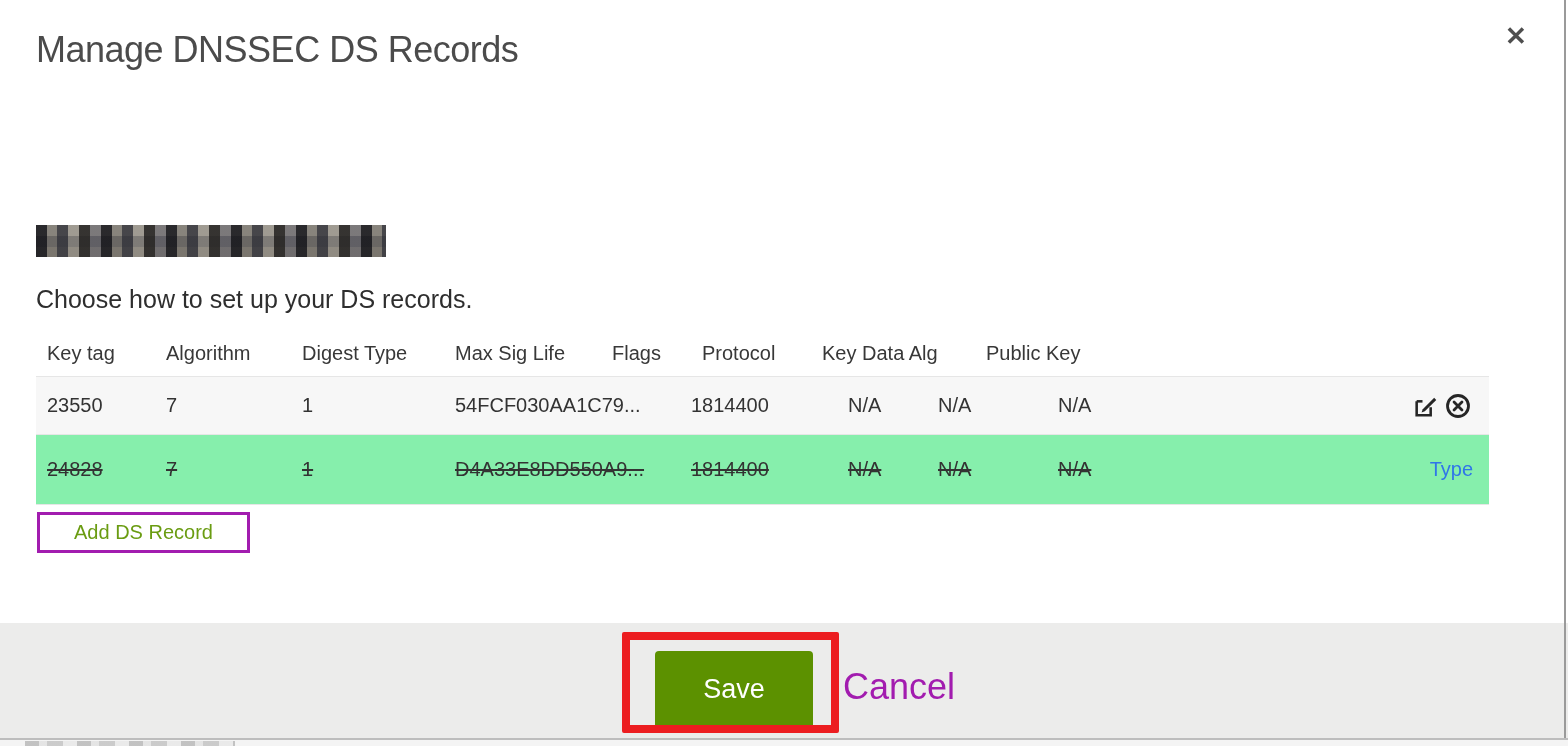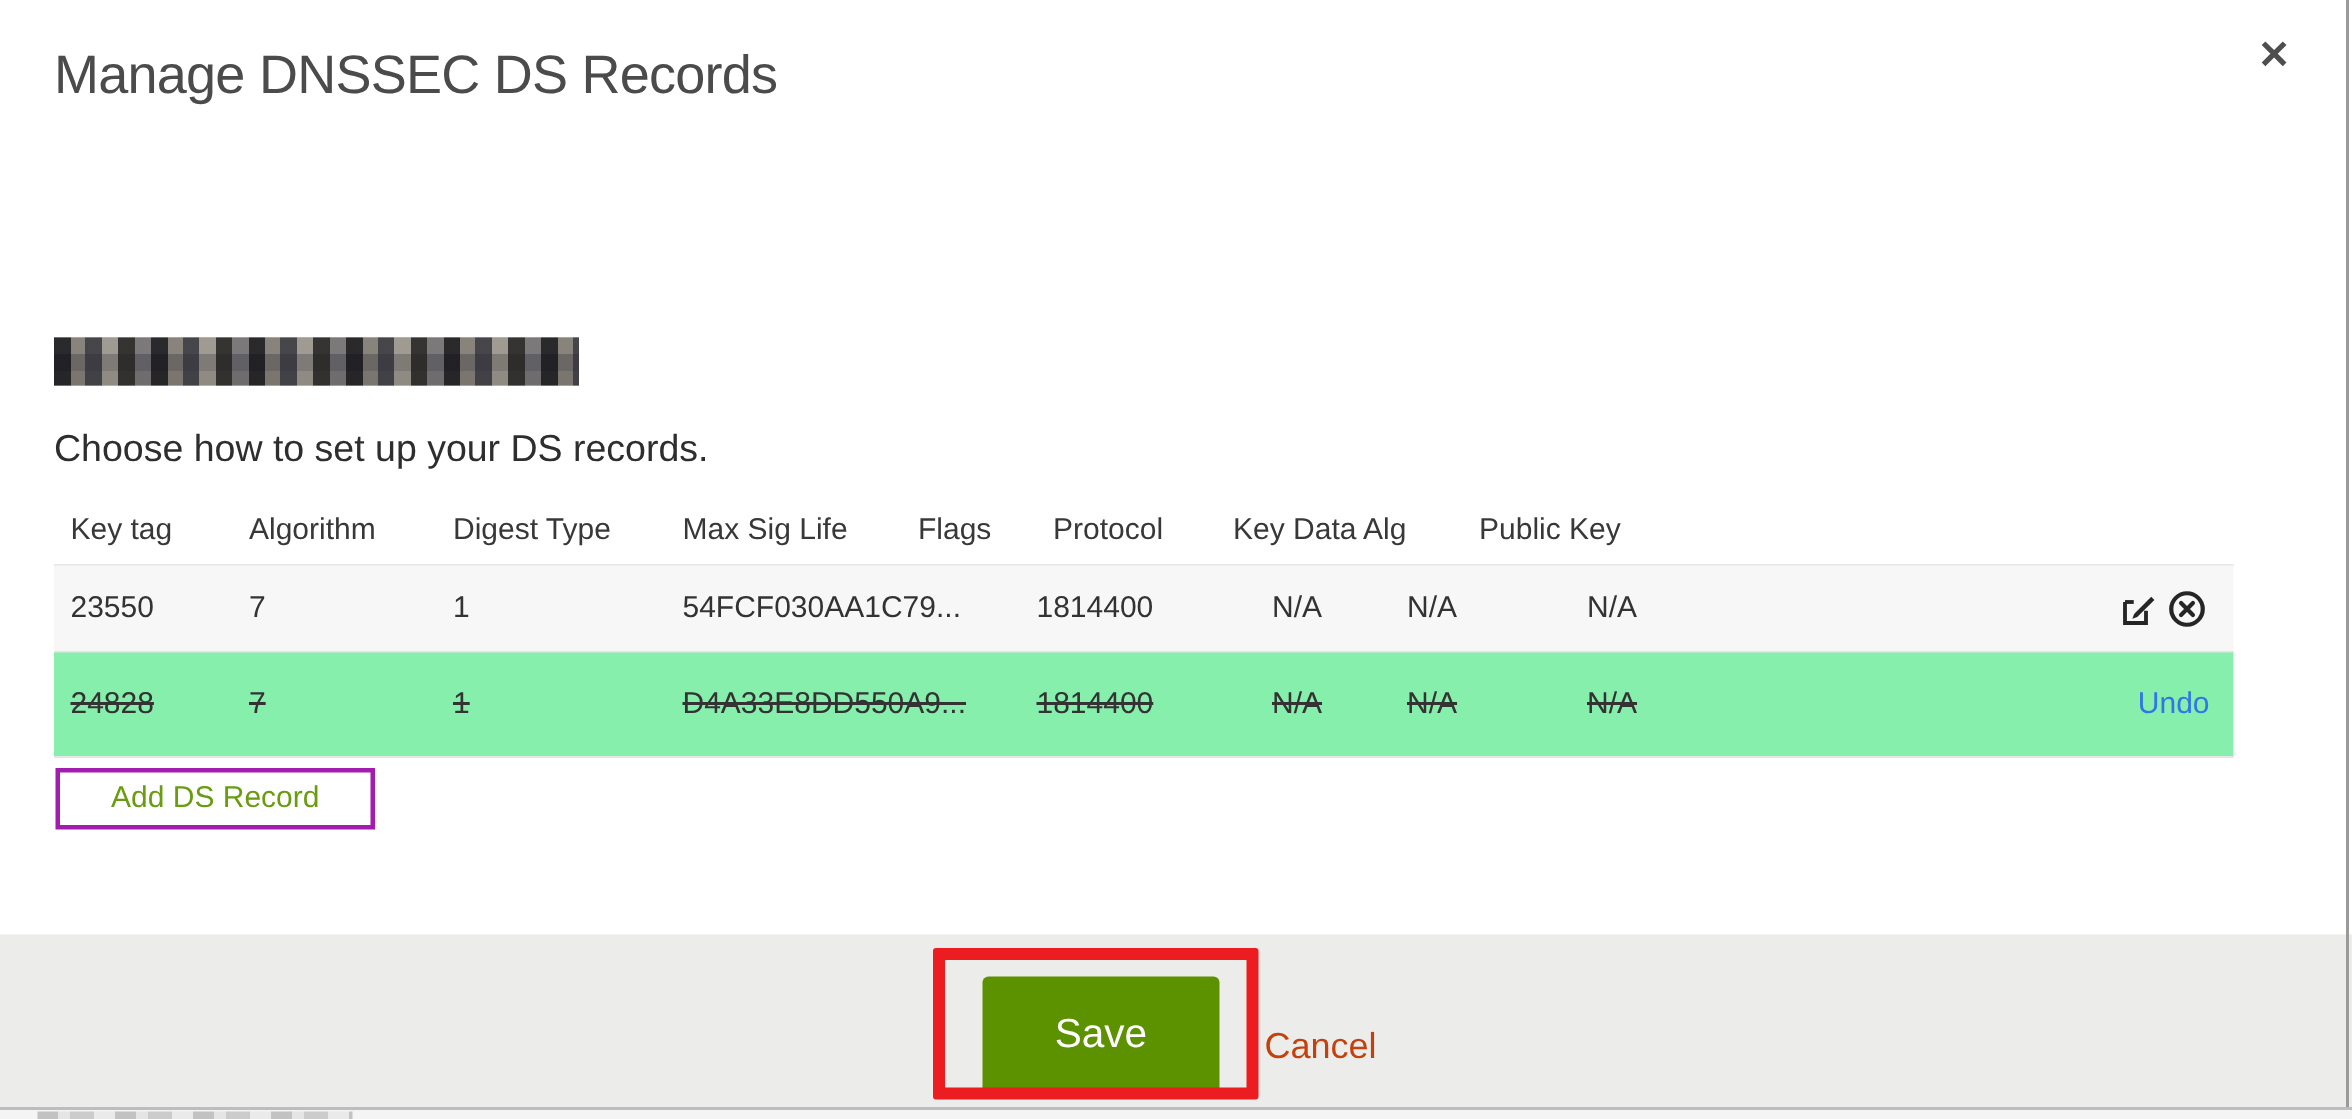--- a/index.html
+++ b/index.html
@@ -69,21 +69,21 @@
 
   .footer{position:absolute;left:0;top:623px;width:1568px;height:115px;background:#ececeb;}
 
   .save-btn{
     position:absolute;left:655px;top:651px;width:158px;height:81px;
     box-sizing:border-box;background:#5c9100;border:none;border-bottom:5px solid #4a7700;
     border-radius:4px;color:#ffffff;font-size:27px;cursor:pointer;
     display:flex;align-items:center;justify-content:center;
     font-family:"Liberation Sans",sans-serif;
   }
-  .cancel-link{position:absolute;left:843px;top:684px;font-size:24px;color:#c2410c;cursor:pointer;text-decoration:none;}
+  .cancel-link{position:absolute;left:843px;top:666px;font-size:36px;color:#a21caf;cursor:pointer;text-decoration:none;}
 
   .annotation-box{
     position:absolute;left:622px;top:632px;width:217px;height:101px;
     box-sizing:border-box;border:8px solid #ec1d20;border-radius:2px;pointer-events:none;
   }
 </style>
 </head>
 <body>
 
 <div class="screen">
@@ -140,21 +140,21 @@
       <div class="cell c0"><span class="cell-text">24828</span></div>
       <div class="cell c1"><span class="cell-text">7</span></div>
       <div class="cell c2"><span class="cell-text">1</span></div>
       <div class="cell c3"><span class="cell-text">D4A33E8DD550A9...</span></div>
       <div class="cell c4"><span class="cell-text">1814400</span></div>
       <div class="cell c5"><span class="cell-text">N/A</span></div>
       <div class="cell c6"><span class="cell-text">N/A</span></div>
       <div class="cell c7"><span class="cell-text">N/A</span></div>
       <div class="cell c8"><span class="cell-text"></span></div>
       <div class="actions">
-        <a class="undo-link">Undo</a>
+        <a class="undo-link">Type</a>
       </div>
     </div>
   </div>
 
   <button class="add-btn">Add DS Record</button>
 
   <div class="footer"></div>
 
   <button class="save-btn">Save</button>
 

